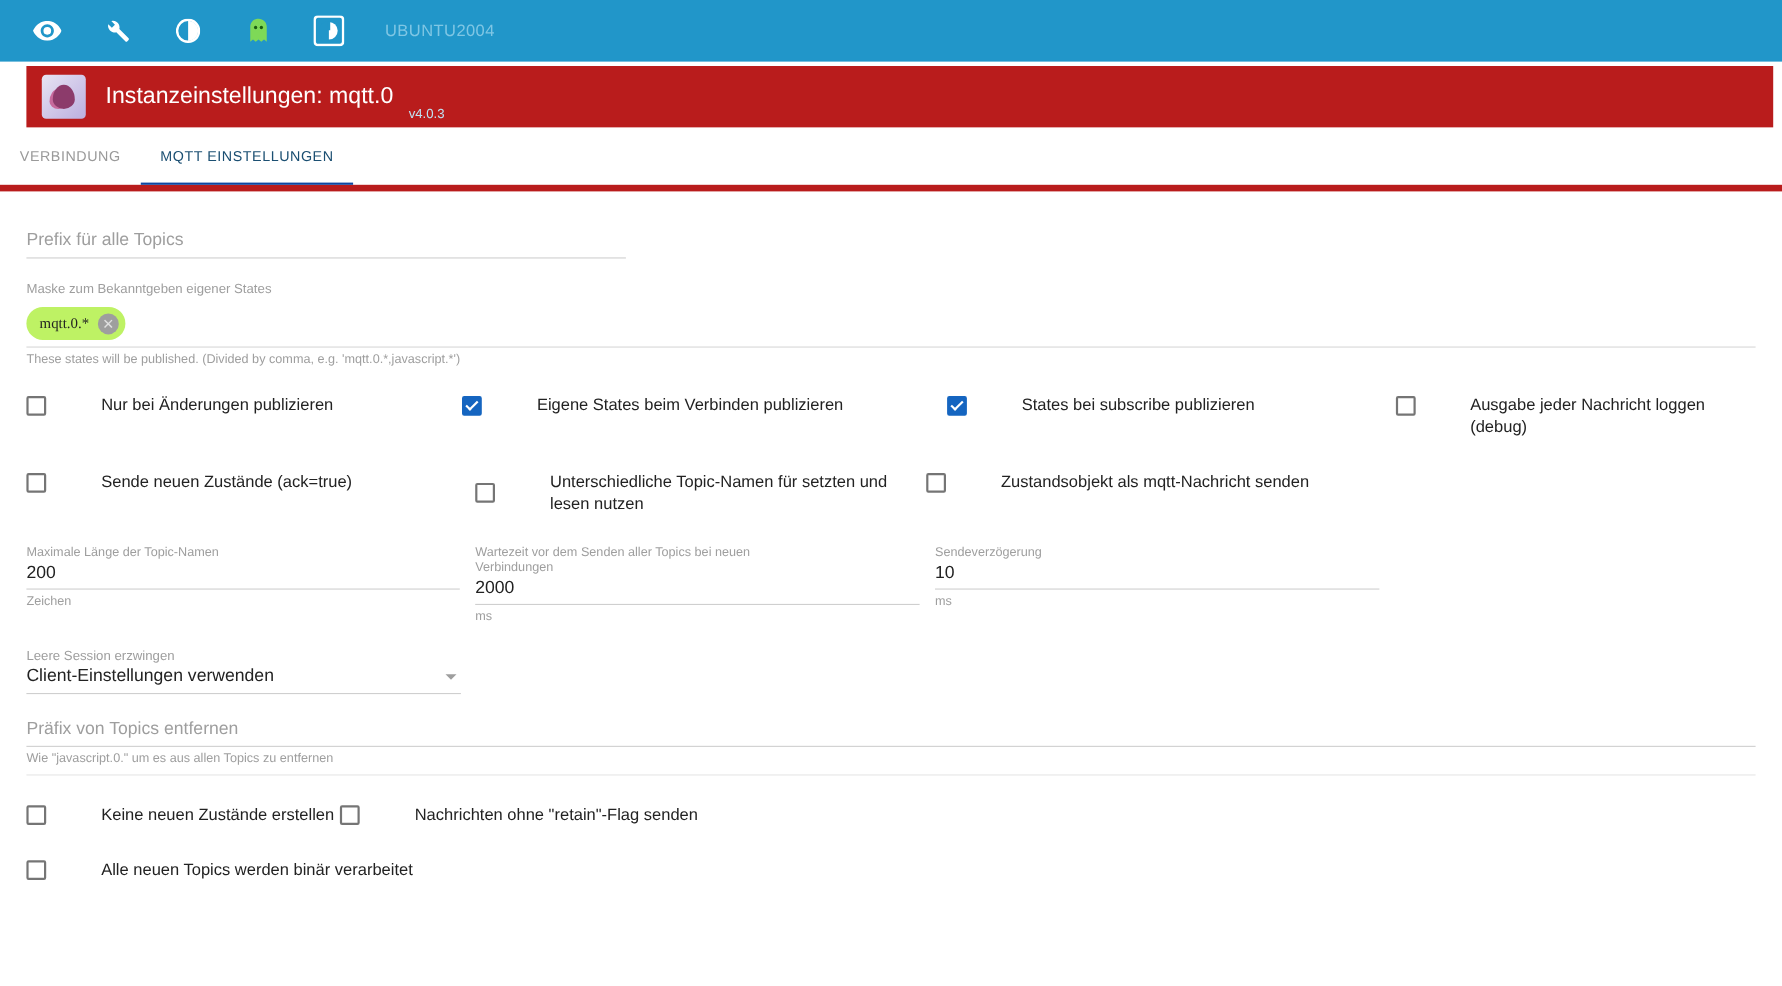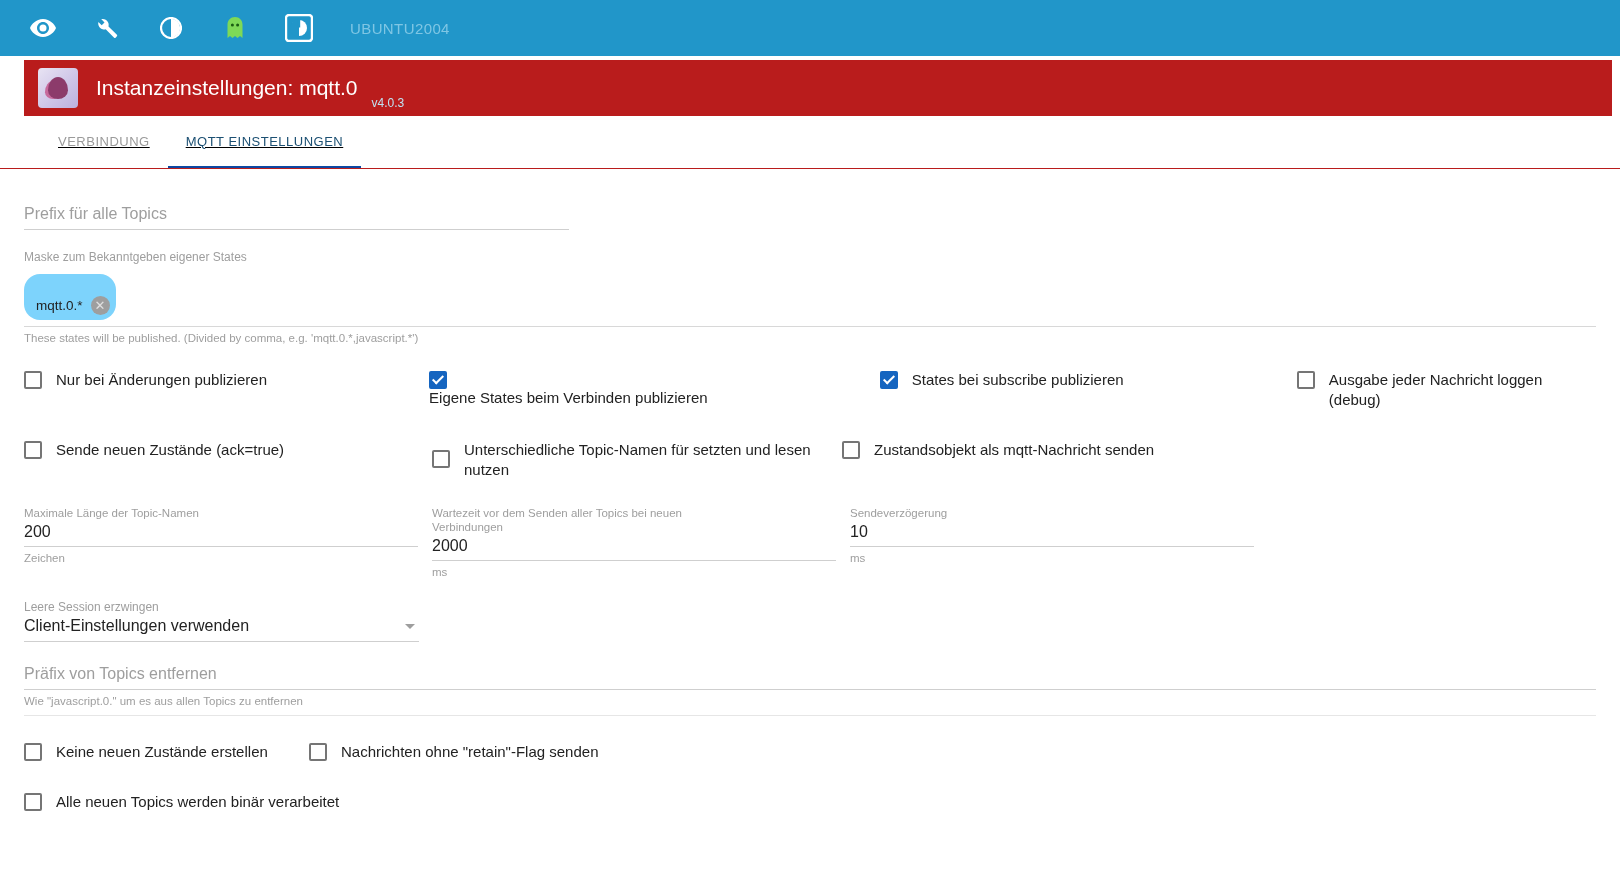--- a/index.html
+++ b/index.html
@@ -79,24 +79,22 @@
     margin-left: 14px;
     align-self: flex-end;
     padding-bottom: 6px;
   }
 
   
   .tabs {
     display: flex;
     align-items: stretch;
     height: 52px;
-    padding-left: 40px;
-    border-bottom: 1px solid #b91c1c;
+    border-bottom: 6px solid #b91c1c;
     background: #fff;
-    text-decoration: underline;
   }
   .tab {
     display: flex;
     align-items: center;
     padding: 0 18px;
     font-size: 13px;
     letter-spacing: 0.5px;
     color: #9a9a9a;
     cursor: pointer;
     border-bottom: 2px solid transparent;
@@ -140,27 +138,28 @@
   .prefix-row {
     padding-top: 34px;
   }
   .prefix-field { width: 545px; }
 
   
   .chips-block { margin-top: 20px; }
   .chip {
     display: inline-flex;
     align-items: center;
-    background: #7dd3fc;
+    background: #bef264;
     border-radius: 16px;
     height: 30px;
-    padding: 16px 6px 0 12px;
+    padding: 0 6px 0 12px;
     font-size: 13.5px;
     color: #222;
     margin-top: 8px;
+    font-family: Liberation Serif, serif;
   }
   .chip .chip-x {
     width: 19px;
     height: 19px;
     border-radius: 50%;
     background: #9e9e9e;
     color: #e0e0e0;
     display: inline-flex;
     align-items: center;
     justify-content: center;
@@ -172,21 +171,21 @@
   .chips-underline {
     border-bottom: 1px solid #d8d8d8;
     margin-top: 6px;
   }
 
   
   .cbrow {
     display: flex;
     align-items: flex-start;
   }
-  .cbcell { display: flex; align-items: flex-start; }
+  .cbcell { display: flex; align-items: flex-start; gap: 36px; }
   .cb {
     width: 18px;
     height: 18px;
     border: 2px solid #757575;
     border-radius: 2px;
     box-sizing: border-box;
     margin-right: 14px;
     flex: 0 0 auto;
     position: relative;
     top: 1px;
@@ -332,21 +331,21 @@
     </div>
     <div class="chips-underline"></div>
     <div class="helper">These states will be published. (Divided by comma, e.g. 'mqtt.0.*,javascript.*')</div>
   </div>
 
   <div class="cbrow" style="margin-top:26px;">
     <div class="cbcell" style="width:408px;">
       <span class="cb"></span>
       <span class="cb-label">Nur bei Änderungen publizieren</span>
     </div>
-    <div class="cbcell" style="width:454px;flex-direction:column;">
+    <div class="cbcell" style="width:454px;">
       <span class="cb checked"></span>
       <span class="cb-label">Eigene States beim Verbinden publizieren</span>
     </div>
     <div class="cbcell" style="width:420px;">
       <span class="cb checked"></span>
       <span class="cb-label">States bei subscribe publizieren</span>
     </div>
     <div class="cbcell">
       <span class="cb"></span>
       <span class="cb-label">Ausgabe jeder Nachricht loggen (debug)</span>

